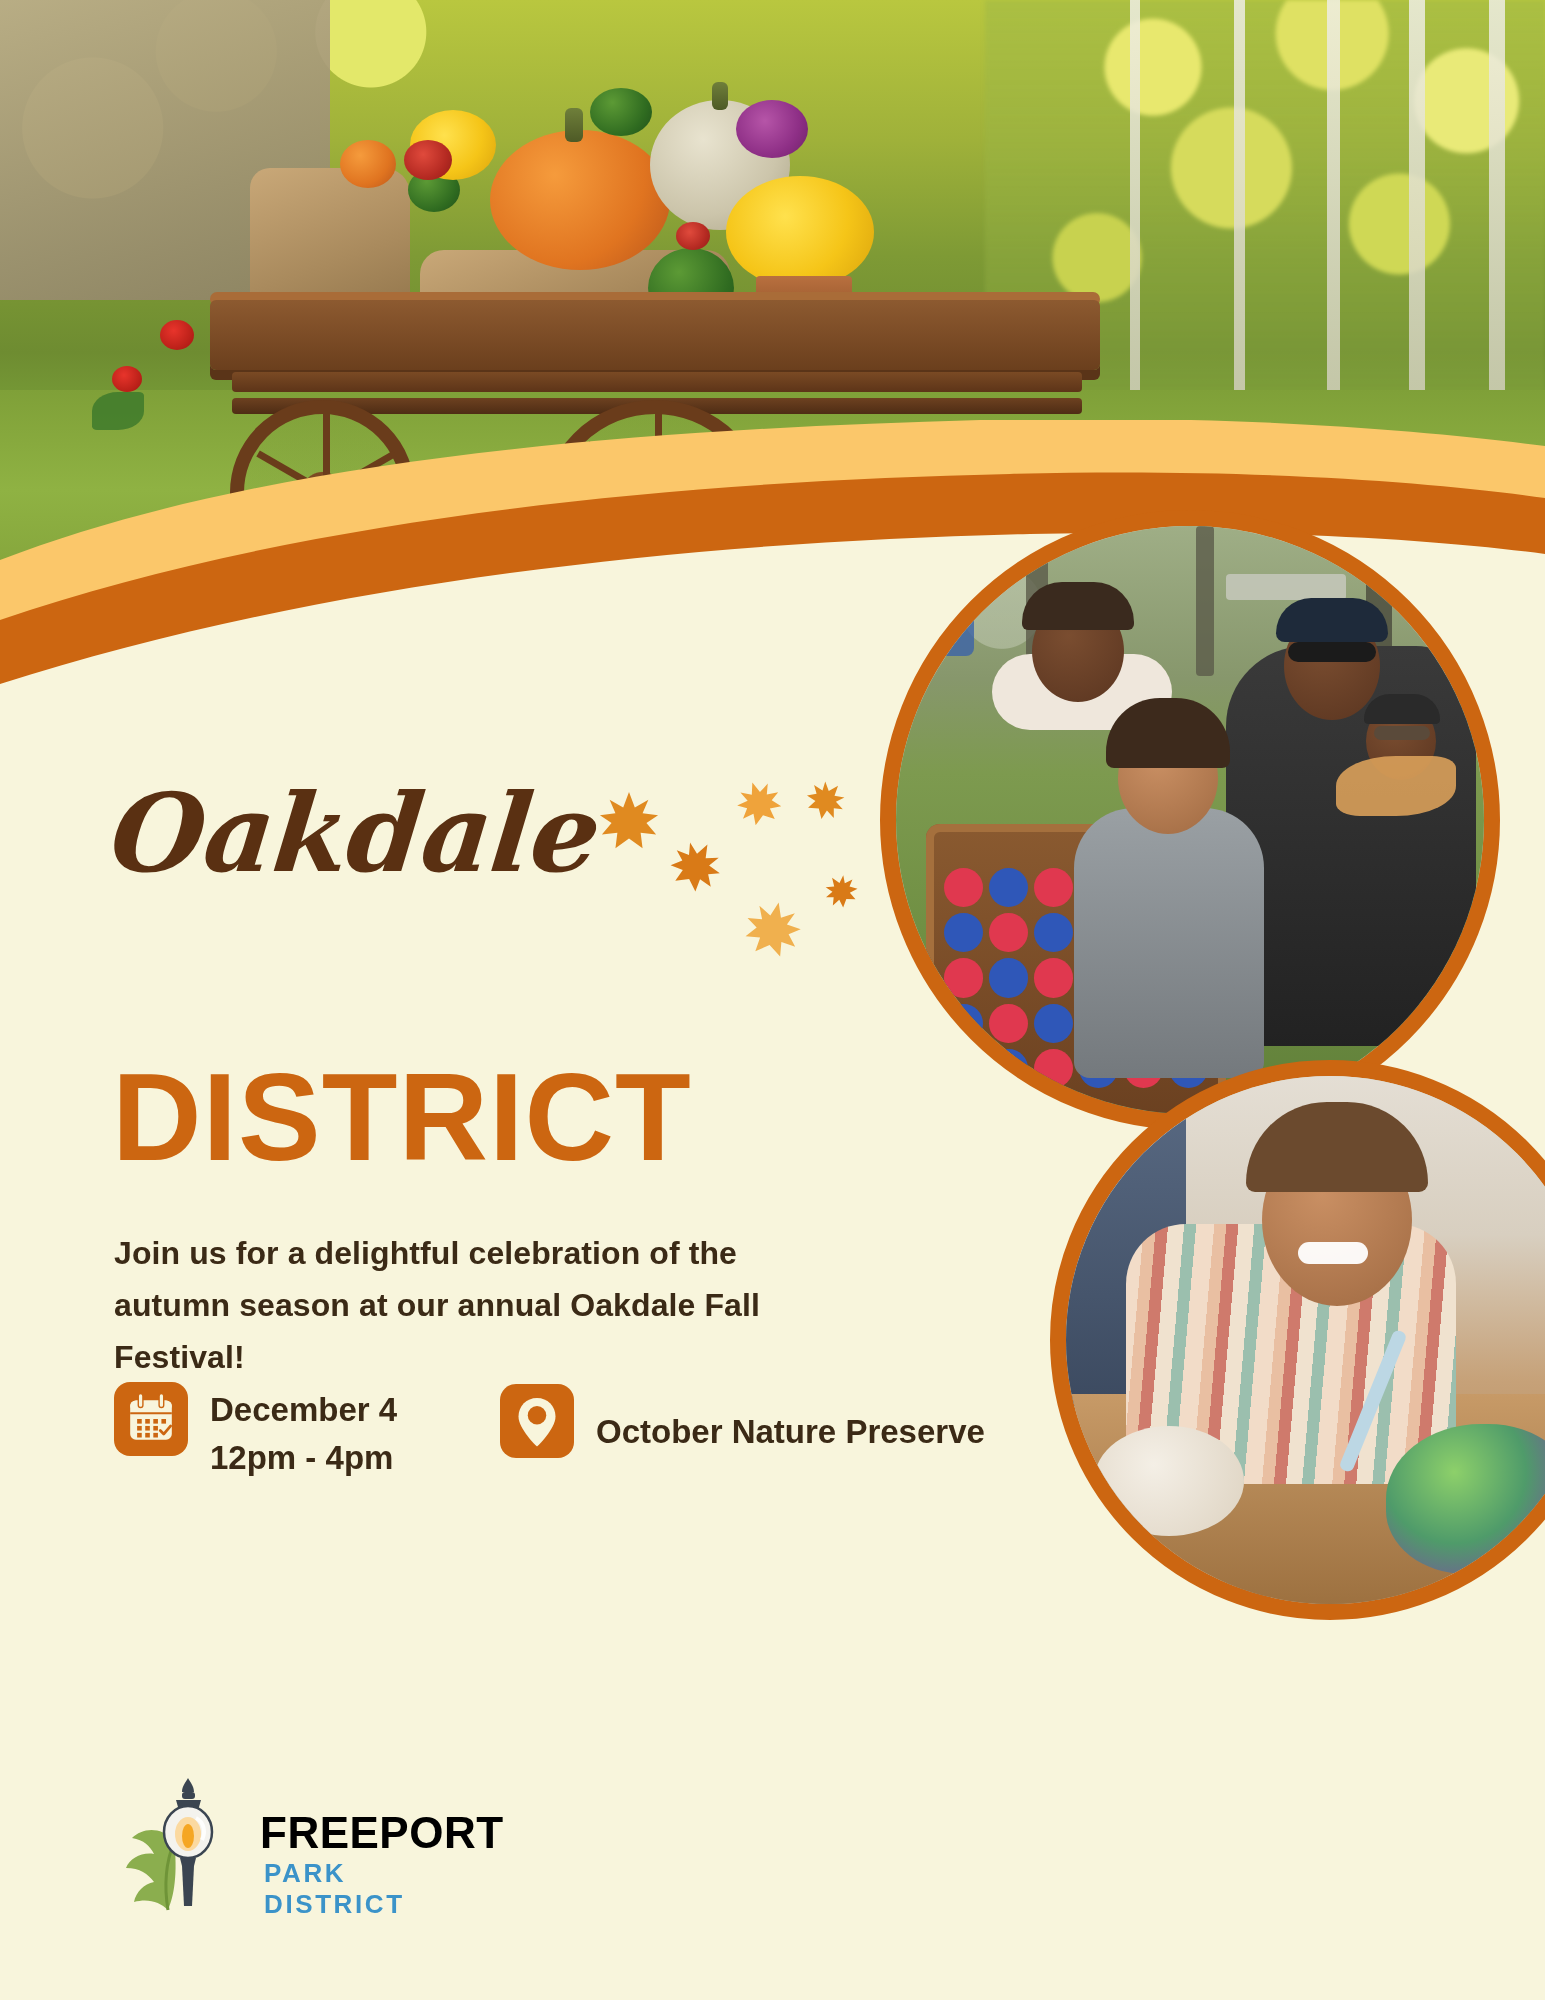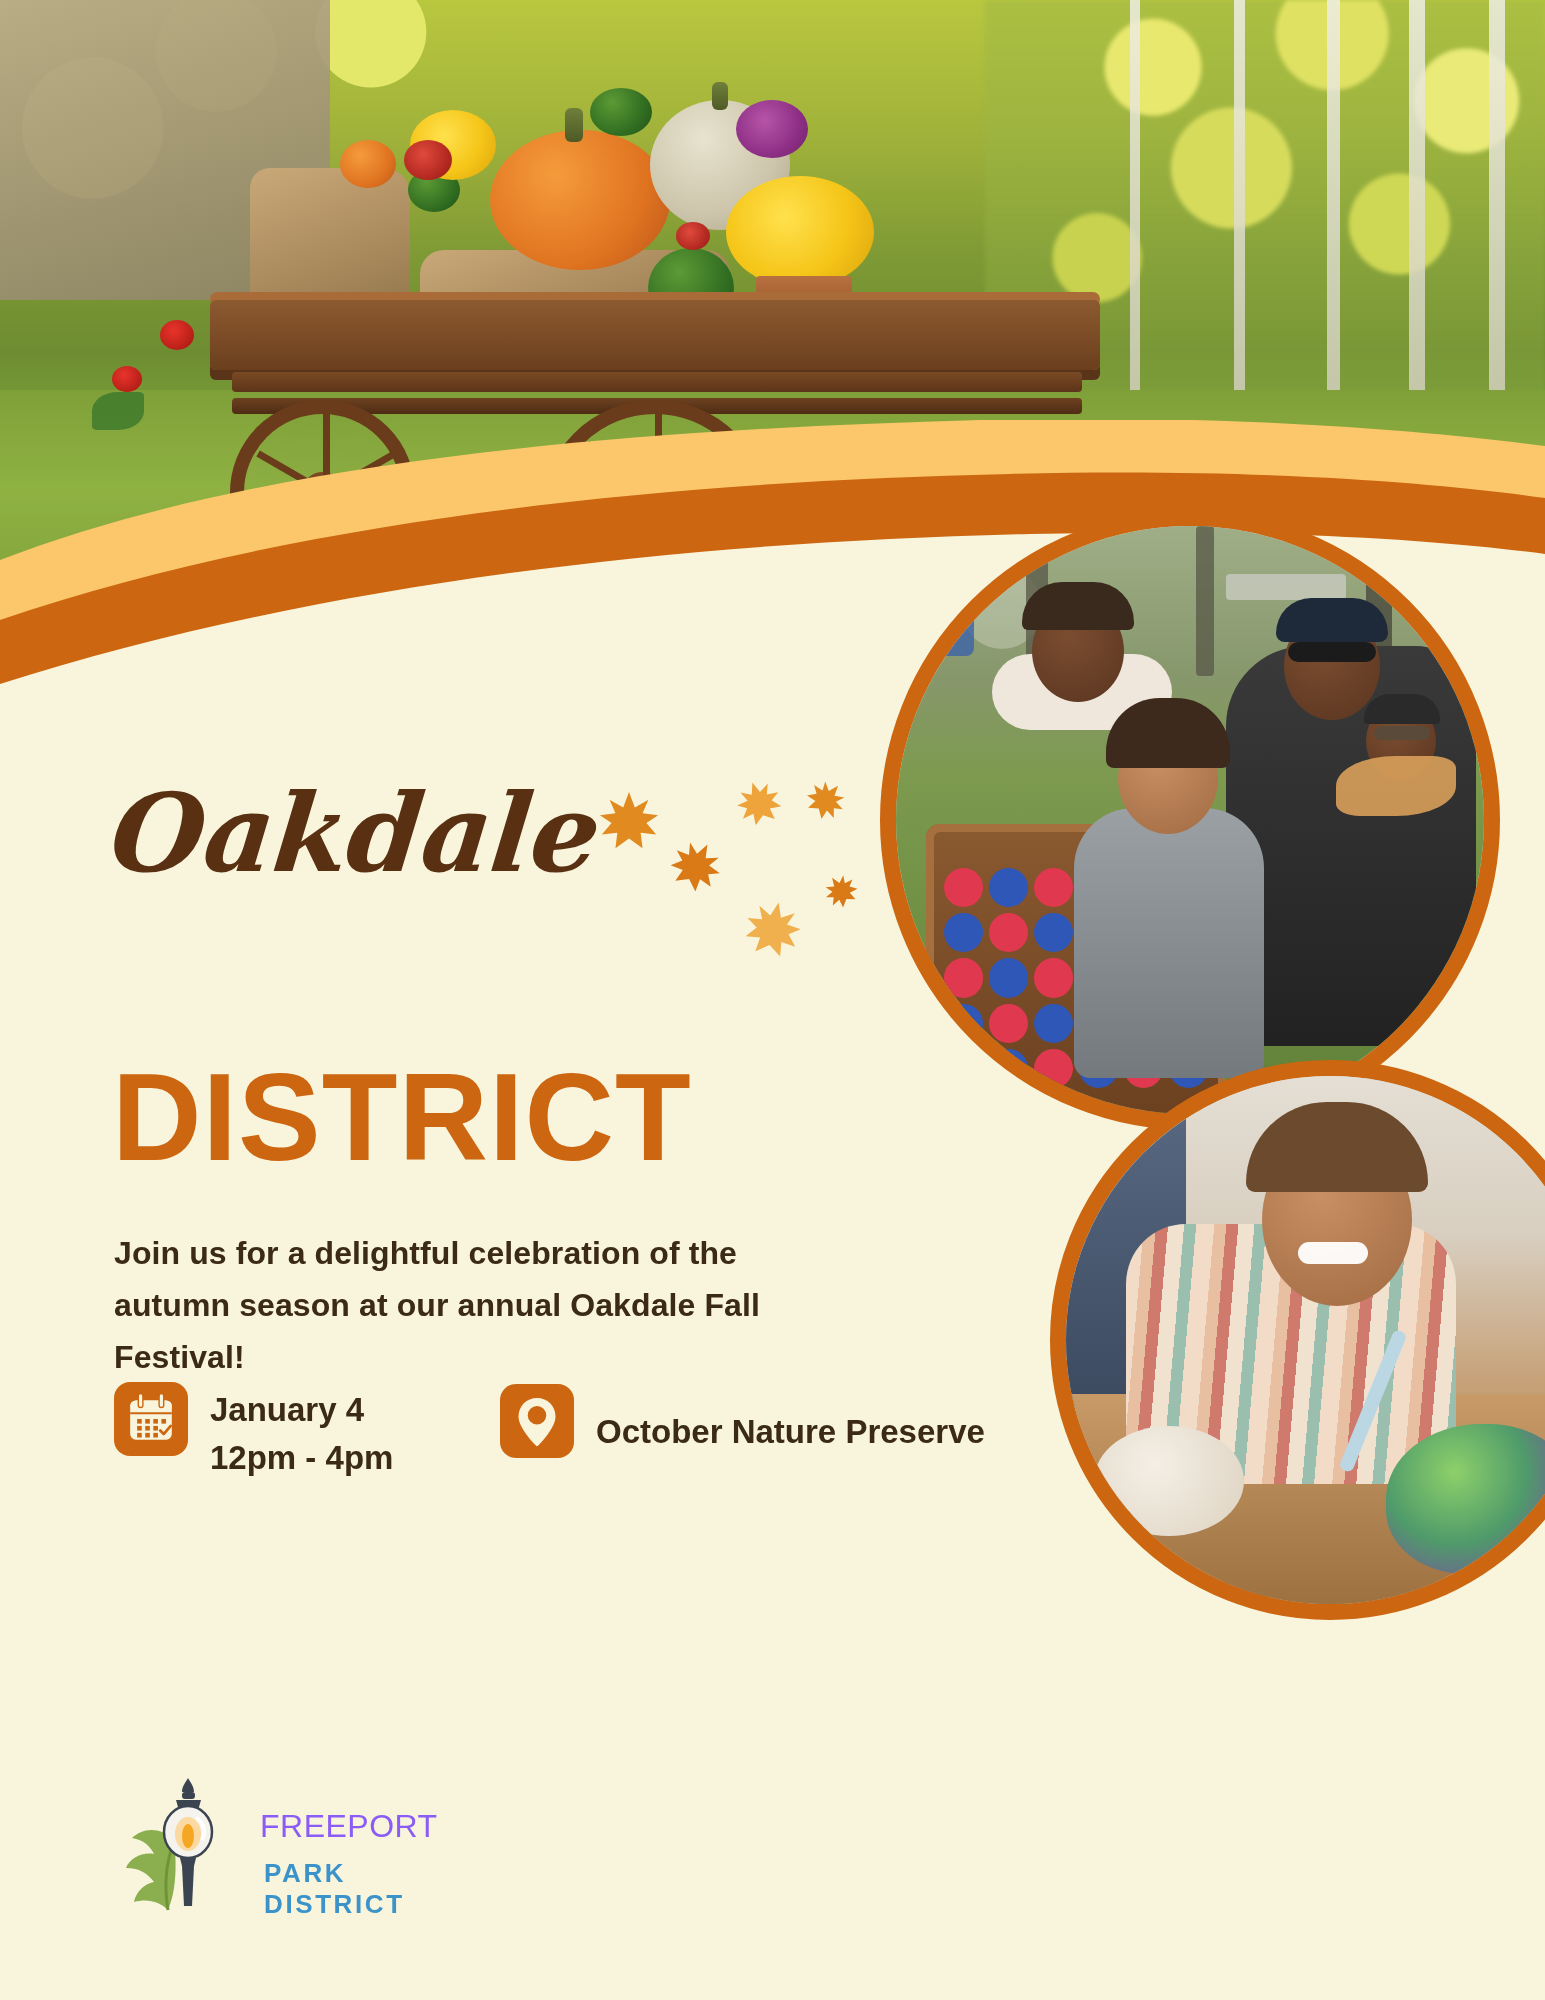--- a/index.html
+++ b/index.html
@@ -167,22 +167,22 @@
     font-family:"Liberation Sans", sans-serif;
     font-weight:600; font-size:34px; line-height:1.52;
     color:#CC6611;
   }
 
   
   .logo { position:absolute; left:112px; top:1770px; width:330px; height:150px; }
   .logo-word {
     position:absolute; left:148px; top:38px;
     font-family:"Liberation Sans", sans-serif;
-    font-weight:400; font-size:32px; letter-spacing:.5px;
-    color:#8b5cf6;
+    font-weight:700; font-size:44px; letter-spacing:.5px;
+    color:#000000;
   }
   .logo-sub {
     position:absolute; left:152px; top:88px;
     font-family:"Liberation Sans", sans-serif;
     font-weight:600; font-size:26px; letter-spacing:2.6px;
     color:#3B93C9;
   }
 
   
   .circle-photo {
@@ -438,21 +438,21 @@
               <rect x="27" y="38" width="4" height="4"></rect>
             <rect x="34" y="38" width="4" height="4"></rect>
             <rect x="20" y="44" width="4" height="4"></rect>
               <rect x="27" y="44" width="4" height="4"></rect>
             <rect x="34" y="44" width="4" height="4"></rect>
           </g>
           <path d="M40 42 L43 45 L49 38" stroke="#CC6611" stroke-width="2.4" fill="none" stroke-linecap="round" stroke-linejoin="round"></path>
         </svg>
       </div>
       <div class="info-text">
-        <div>January 4</div>
+        <div>December 4</div>
         <div>12pm - 4pm</div>
       </div>
     </div>
 
     <div class="info-item place">
       <div class="icon-box">
         <svg viewBox="0 0 64 64" width="74" height="74">
           <path d="M32 12 C23 12 16 19 16 28 C16 39 32 54 32 54 C32 54 48 39 48 28 C48 19 41 12 32 12 Z" fill="#F8F5DC"></path>
           <circle cx="32" cy="27" r="8" fill="#CC6611"></circle>
         </svg>

